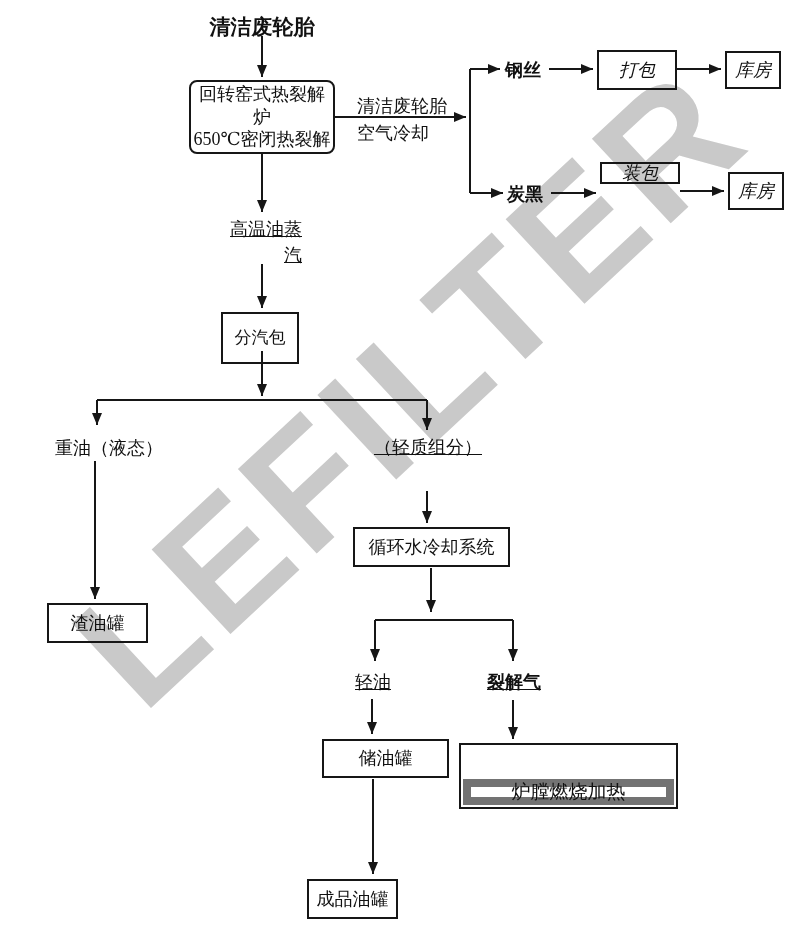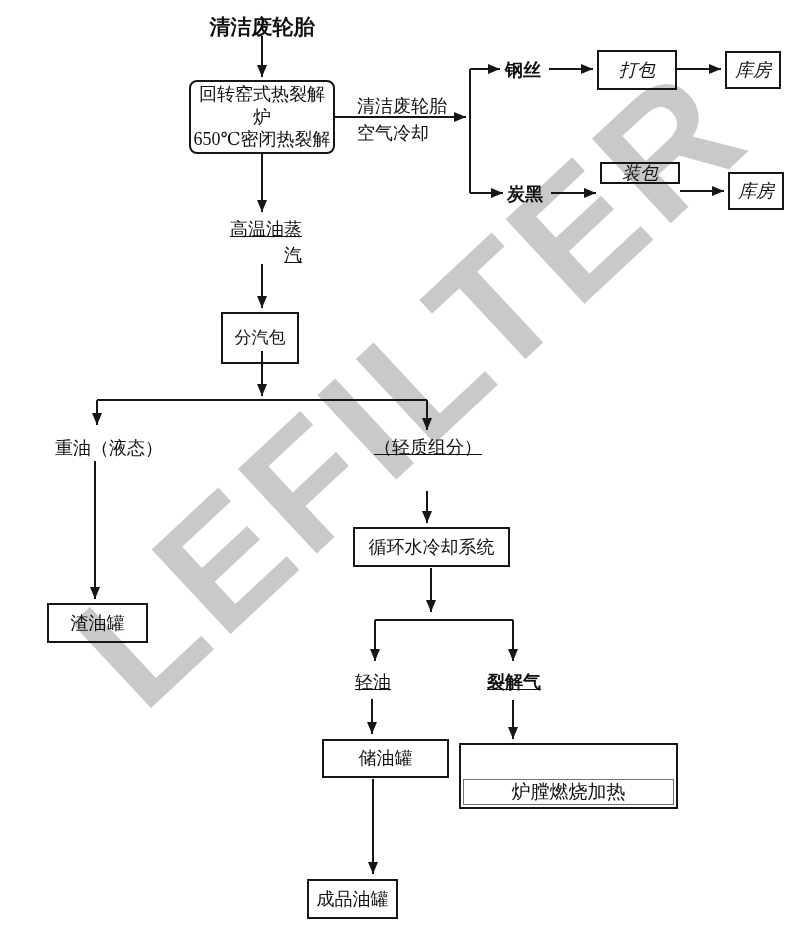--- a/index.html
+++ b/index.html
@@ -21,21 +21,21 @@
   svg.flow{position:absolute;left:0;top:0;z-index:1;}
   
   .node{
     position:absolute;box-sizing:border-box;border:2px solid #161616;
     background:transparent;display:flex;align-items:center;justify-content:center;
     text-align:center;z-index:2;font-size:18px;line-height:1.25;
   }
   .node.small{font-size:18px;font-style:italic;}
   .node.double{border:2px solid #161616;padding:0;}
   .node.double .inner{
-    position:absolute;inset:2px;border:1px solid #737373;
+    position:absolute;inset:2px;border:8px solid #737373;
     display:flex;align-items:center;justify-content:center;font-size:19px;margin-top:32px;
   }
   
   .lbl{
     position:absolute;z-index:2;font-size:18px;line-height:1.3;
     white-space:nowrap;
   }
   .lbl.bold{font-weight:bold;}
   .lbl.center{transform:translateX(-50%);text-align:right;text-decoration:underline;}
   .lbl.wrap{white-space:normal;}

